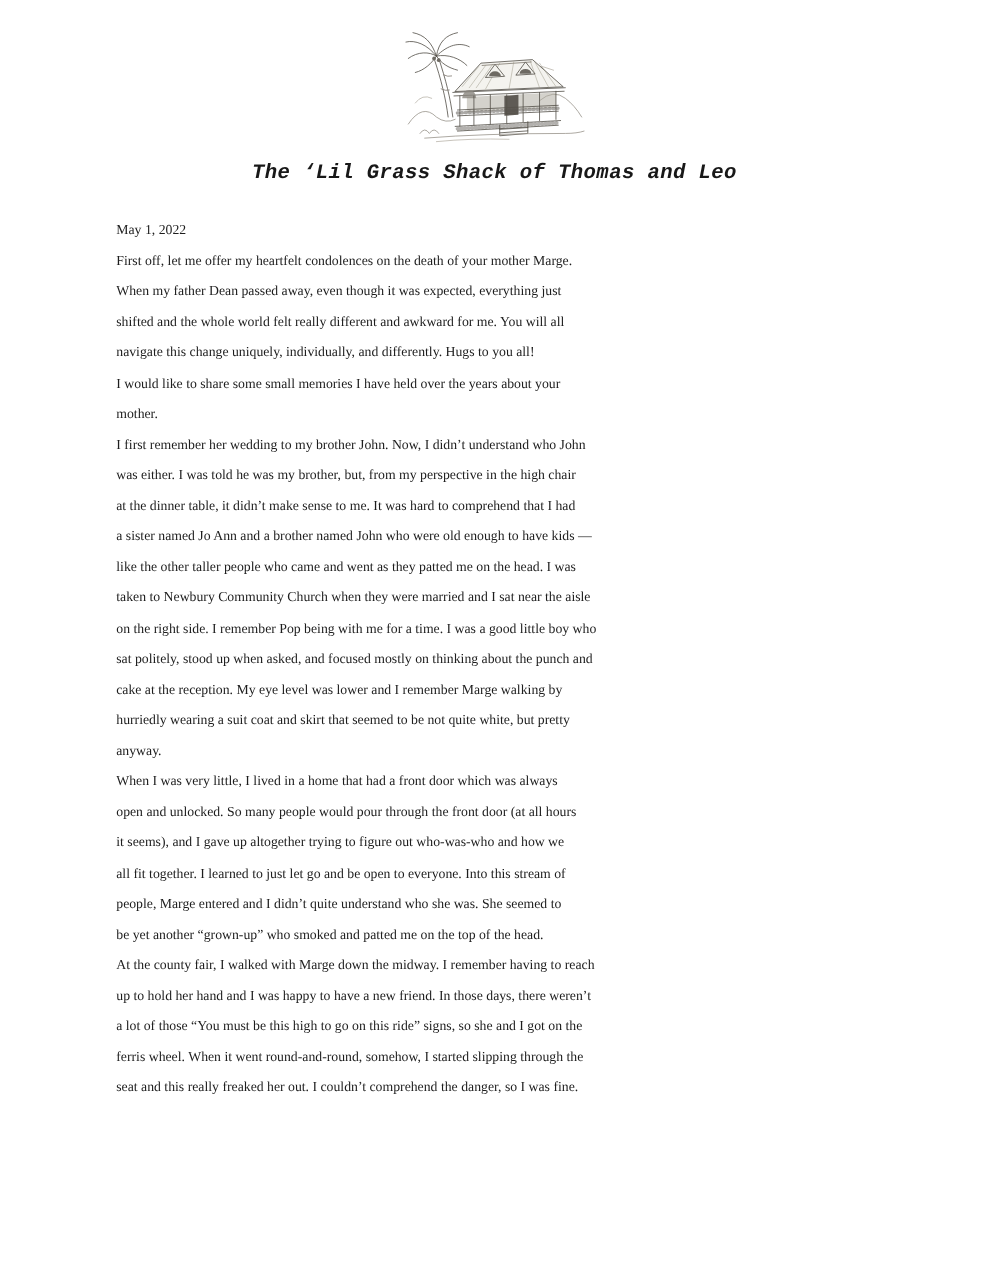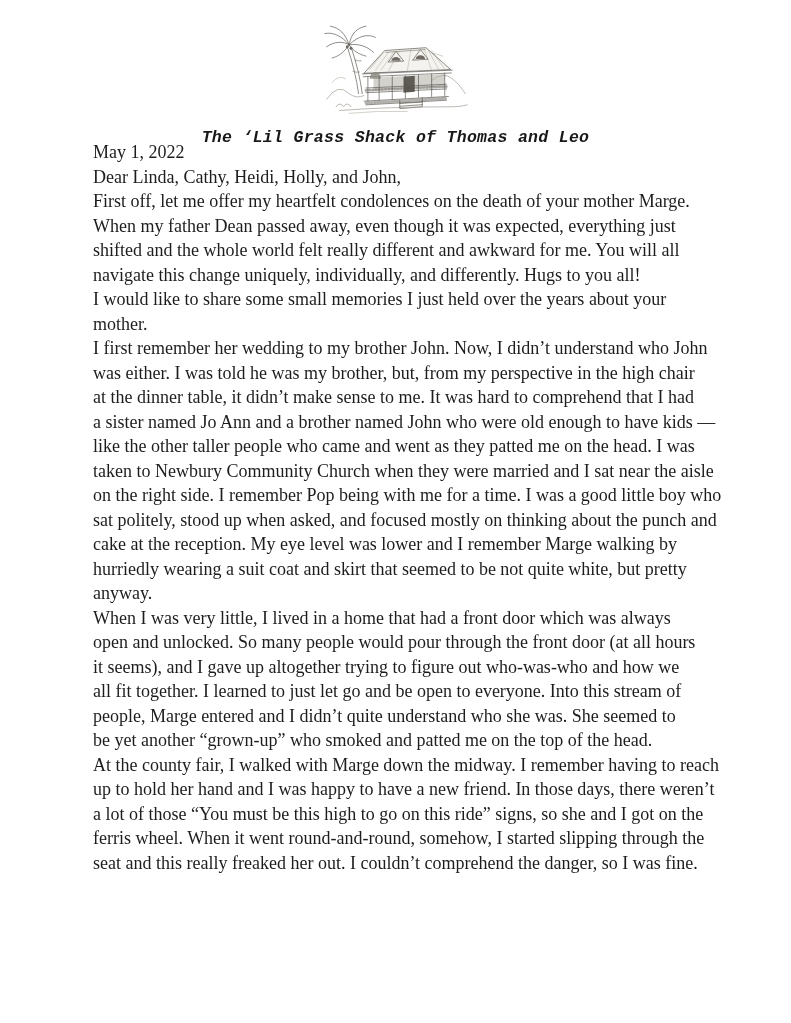--- a/index.html
+++ b/index.html
@@ -34,23 +34,23 @@
     font-family: Liberation Mono, monospace;
     font-style: italic;
     font-weight: 700;
     font-size: 16.5px;
     letter-spacing: 0.3px;
     color: #181818;
   }
   .letter-body {
     position: absolute;
     left: 93px;
-    top: 140px;
+    top: 172px;
     width: 660px;
-    font-size: 18px;
+    font-size: 11px;
     line-height: 24.5px;
   }
   .letter-body p {
     margin: 0;
   }
   .date {
     margin: 0;
   }
   .salutation {
     margin-top: 37px;
@@ -137,26 +137,25 @@
         <path d="M20 92 Q70 88 140 88 Q150 88 156 86" stroke="#9b968d"></path>
         <path d="M30 95 Q60 92 92 93" stroke="#bcb7ad"></path>
         <path d="M16 88 q4 -6 8 0 q4 -6 8 0" stroke="#9b968d"></path>
       </g>
     </svg>
     <div class="letterhead-title">The ‘Lil Grass Shack of Thomas and Leo</div>
   </header>
 
   <main class="letter-body">
     <p class="date">May 1, 2022</p>
-    <p class="salutation">Dear Linda, Cathy, Heidi, Holly, and John,</p>
     <p class="para">First off, let me offer my heartfelt condolences on the death of your mother Marge.
 When my father Dean passed away, even though it was expected, everything just
 shifted and the whole world felt really different and awkward for me. You will all
 navigate this change uniquely, individually, and differently. Hugs to you all!</p>
-    <p class="para">I would like to share some small memories I just held over the years about your
+    <p class="para">I would like to share some small memories I have held over the years about your
 mother.</p>
     <p class="para">I first remember her wedding to my brother John. Now, I didn’t understand who John
 was either. I was told he was my brother, but, from my perspective in the high chair
 at the dinner table, it didn’t make sense to me. It was hard to comprehend that I had
 a sister named Jo Ann and a brother named John who were old enough to have kids —
 like the other taller people who came and went as they patted me on the head. I was
 taken to Newbury Community Church when they were married and I sat near the aisle
 on the right side. I remember Pop being with me for a time. I was a good little boy who
 sat politely, stood up when asked, and focused mostly on thinking about the punch and
 cake at the reception. My eye level was lower and I remember Marge walking by

